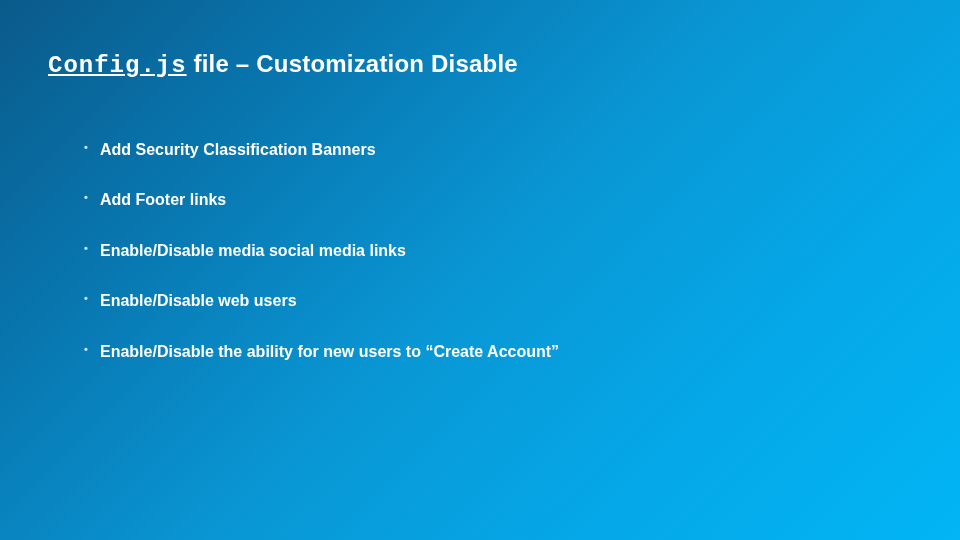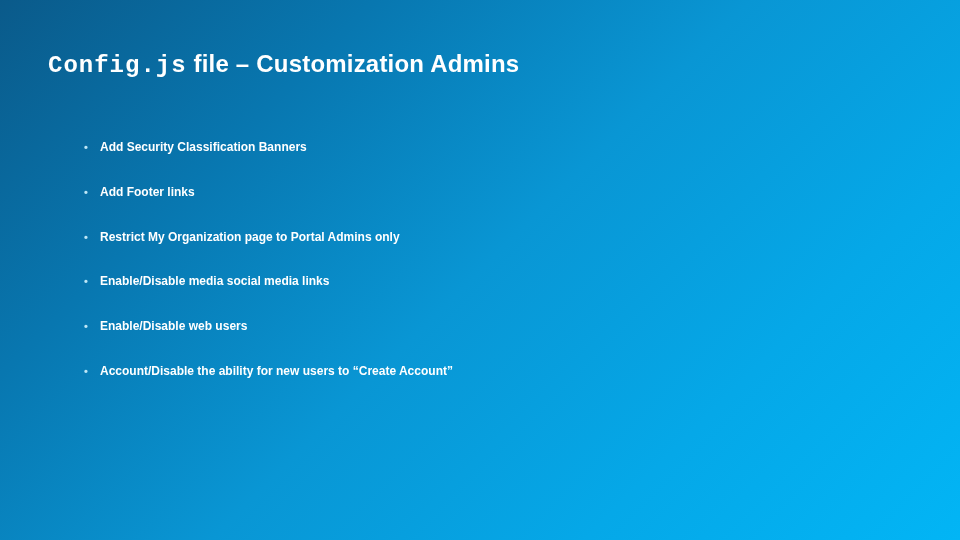--- a/index.html
+++ b/index.html
@@ -22,54 +22,54 @@
     .title {
       font-size: 24px;
       font-weight: bold;
       margin-bottom: 60px;
       letter-spacing: 0.2px;
     }
     .title-code {
       font-family: "Courier New", Courier, monospace;
       font-weight: bold;
       letter-spacing: 1px;
+      text-decoration: underline;
     }
     .title-rest {
       font-family: Arial, Helvetica, sans-serif;
     }
     .bullet-list {
       list-style: none;
       padding-left: 36px;
     }
     .bullet-item {
       position: relative;
-      font-size: 12px;
+      font-size: 16px;
       font-weight: bold;
       line-height: 1.4;
       margin-bottom: 17px;
       padding-left: 16px;
       margin-top: 28px;
     }
     .bullet-item::before {
       content: "•";
       position: absolute;
       left: 0;
       top: 1px;
       font-size: 11px;
       color: #bfe7f7;
     }
   </style>
 </head>
 <body>
 
 <div class="slide">
   <h1 class="title">
-    <span class="title-code">Config.js</span><span class="title-rest"> file – Customization Admins</span>
+    <span class="title-code">Config.js</span><span class="title-rest"> file – Customization Disable</span>
   </h1>
   <ul class="bullet-list">
     <li class="bullet-item">Add Security Classification Banners</li>
     <li class="bullet-item">Add Footer links</li>
-    <li class="bullet-item">Restrict My Organization page to Portal Admins only</li>
     <li class="bullet-item">Enable/Disable media social media links</li>
     <li class="bullet-item">Enable/Disable web users</li>
-    <li class="bullet-item">Account/Disable the ability for new users to “Create Account”</li>
+    <li class="bullet-item">Enable/Disable the ability for new users to “Create Account”</li>
   </ul>
 </div>
 
 </body></html>

